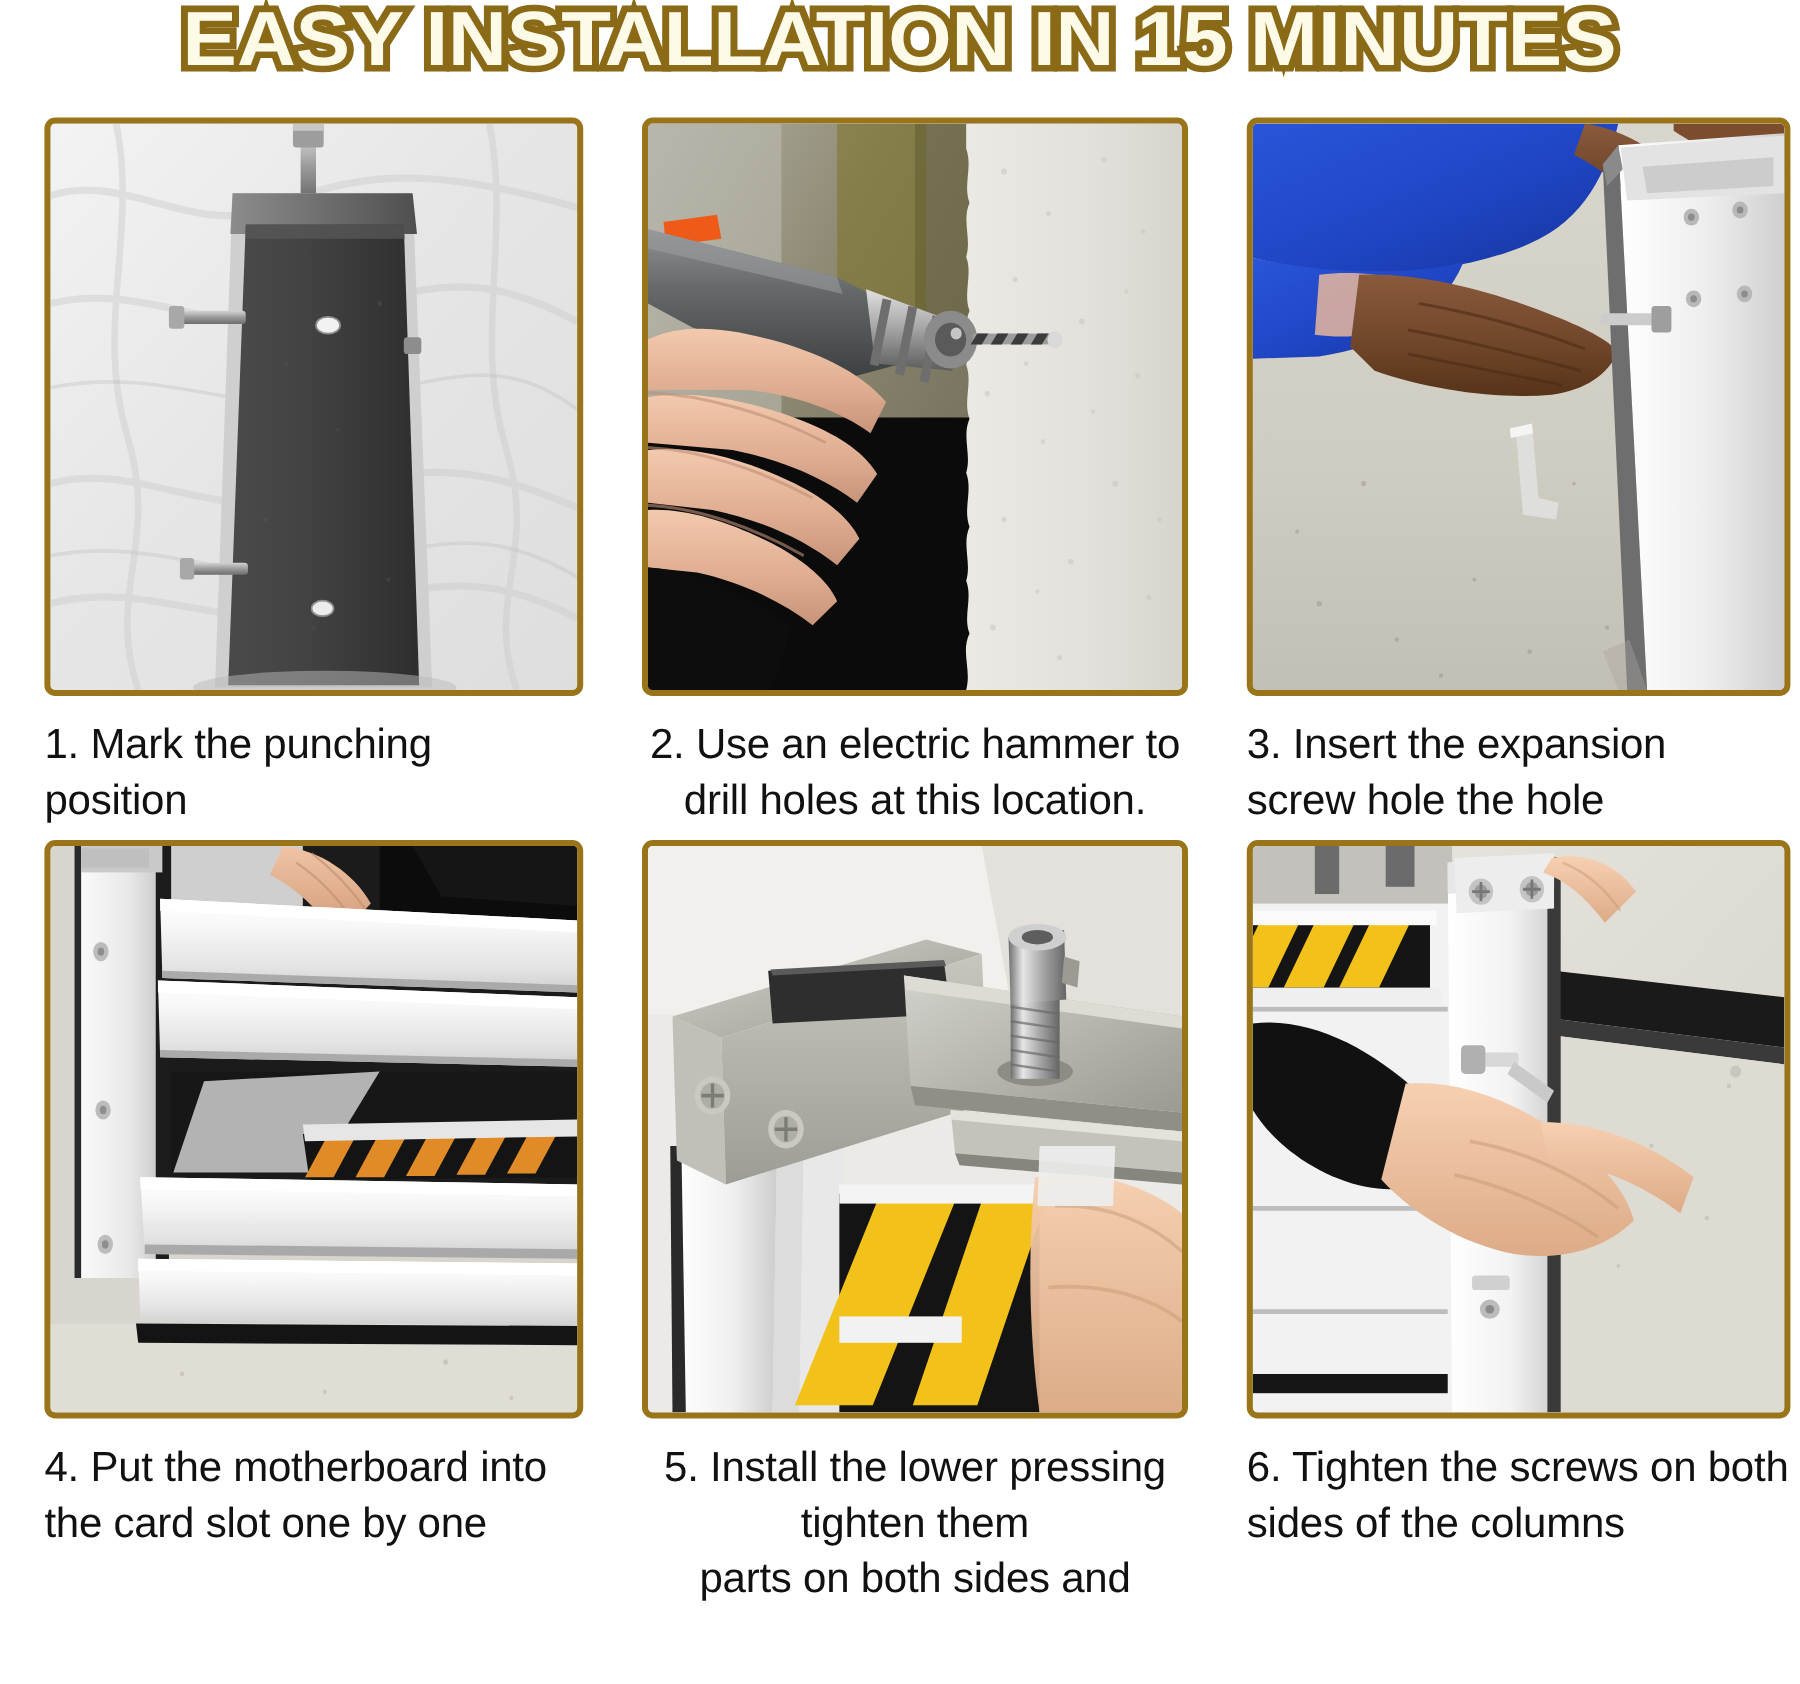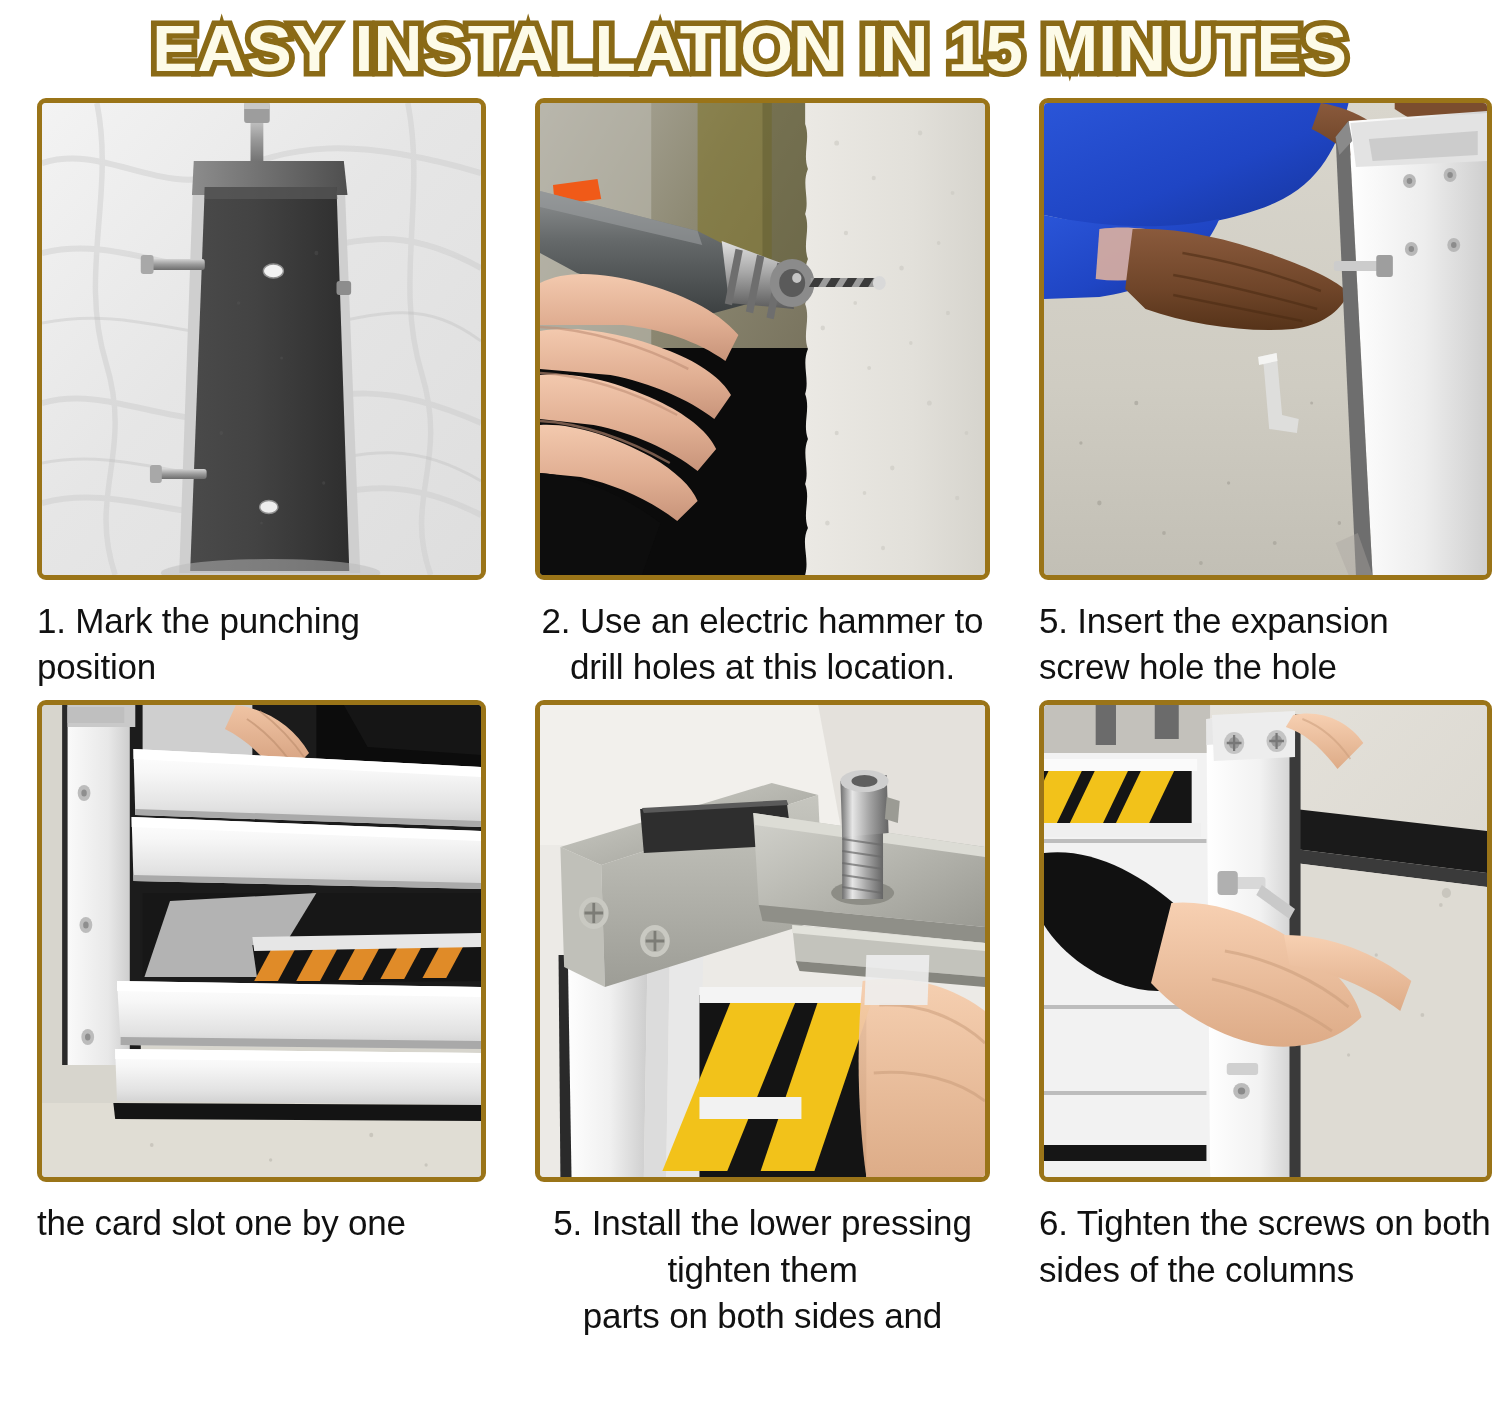--- a/index.html
+++ b/index.html
@@ -13,21 +13,21 @@
     font-family: "Liberation Sans", sans-serif;
     overflow: hidden;
     position: relative;
   }
 
   
   .title-bar {
     width: 1500px;
     height: 98px;
     display: flex;
-    align-items: center;
+    align-items: flex-start;
     justify-content: center;
     background: #ffffff;
   }
   .title-text {
     font-family: "Liberation Sans", sans-serif;
     font-weight: bold;
     font-size: 64px;
     line-height: 1;
     letter-spacing: 0px;
     transform: scaleX(1.06);
@@ -362,21 +362,21 @@
         <rect x="314" y="158" width="60" height="10" rx="3" fill="#cccccc"></rect>
         <rect x="360" y="152" width="18" height="22" rx="3" fill="#9e9e9e"></rect>
 
         <path d="M232,254 L252,250 L258,312 L276,316 L274,330 L244,326 L238,262 Z" fill="#dededc"></path>
         <path d="M232,254 L252,250 L253,258 L233,262 Z" fill="#f4f4f2"></path>
 
         <path d="M330,472 L356,472 L340,430 L316,440 Z" fill="#a9a6a0" opacity="0.4"></path>
       </svg>
     </div>
     <div class="caption">
-      <span class="cline">5. Insert the expansion</span>
+      <span class="cline">3. Insert the expansion</span>
       <span class="cline">screw hole the hole</span>
     </div>
   </div>
 </div>
 
 <div class="grid row2">
 
   <div class="cell col1">
     <div class="photo-frame">
       <svg viewBox="0 0 480 472" preserveAspectRatio="none">
@@ -454,20 +454,21 @@
         <path d="M86,332 L480,336 L480,344 L86,340 Z" fill="#a9a9a9"></path>
         <path d="M80,344 L480,348 L480,400 L82,396 Z" fill="url(#board4)"></path>
         <path d="M80,344 L480,348 L480,358 L80,354 Z" fill="#ffffff"></path>
 
         <path d="M78,398 L480,400 L480,416 L80,414 Z" fill="#141414"></path>
 
         <path d="M330,0 L480,0 L480,50 L356,42 Z" fill="#151515"></path>
       </svg>
     </div>
     <div class="caption">
+      <span class="cline">4. Put the motherboard into</span>
       <span class="cline">the card slot one by one</span>
     </div>
   </div>
 
   <div class="cell col2">
     <div class="photo-frame">
       <svg viewBox="0 0 480 472" preserveAspectRatio="none">
         <defs>
           <linearGradient id="steel5" x1="0" y1="0" x2="1" y2="1">
             <stop offset="0%" stop-color="#d2d2cc"></stop>

